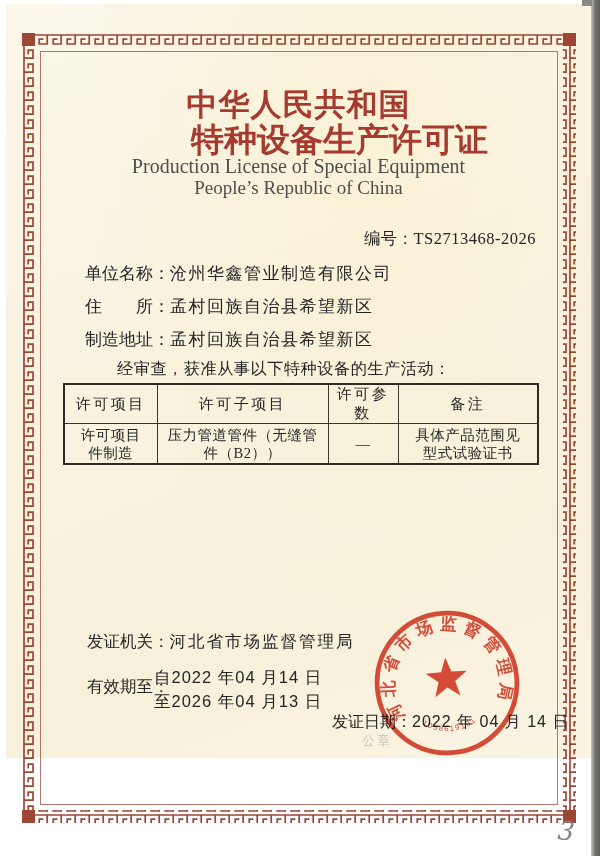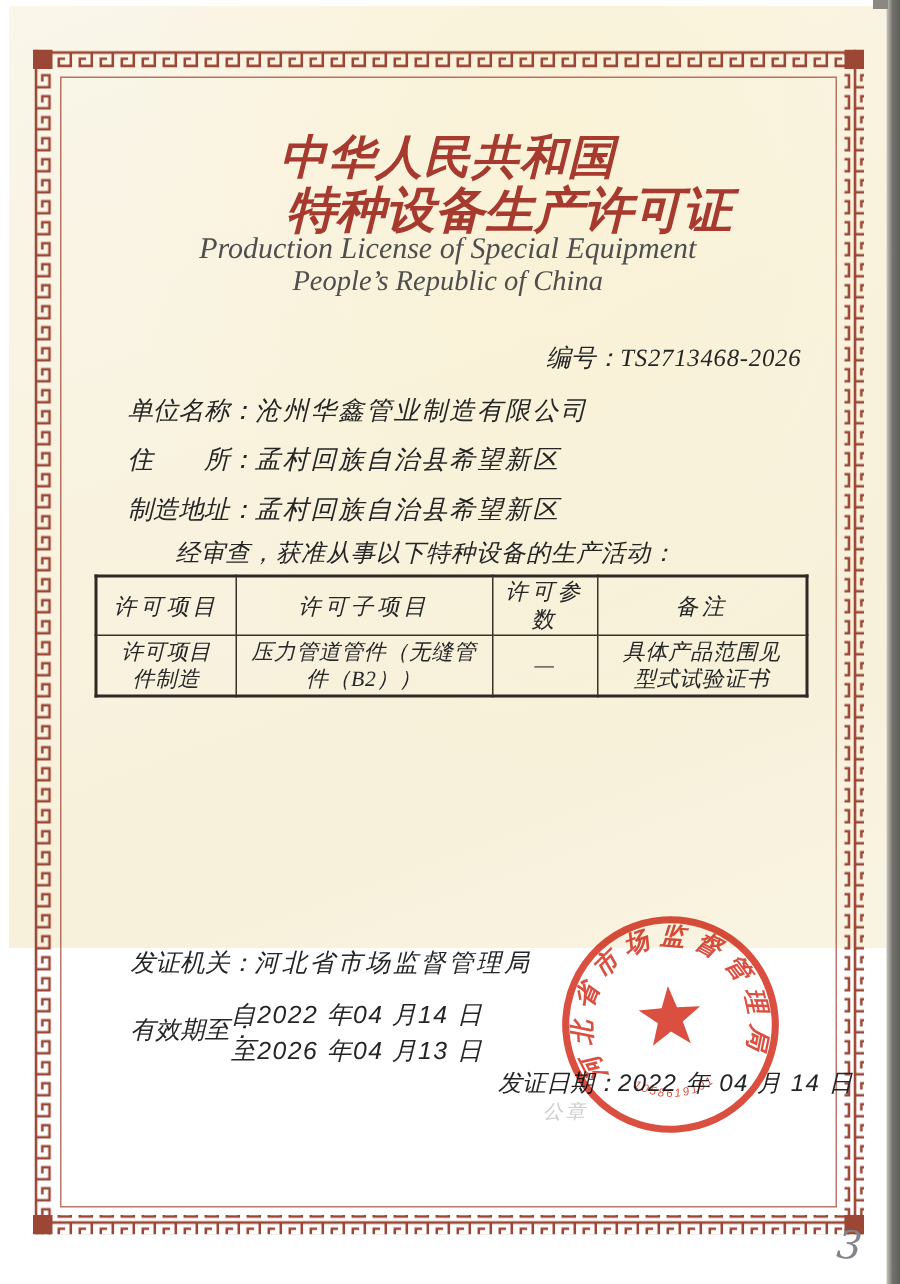--- a/index.html
+++ b/index.html
@@ -9,25 +9,24 @@
     font-family:"Liberation Serif","DejaVu Serif",serif;
   }
   .edge-right{
     position:absolute;right:0;top:0;width:9px;height:856px;
     background:linear-gradient(to right,#c9c6bc,#72716c 45%,#5f5e58);
   }
   .edge-corner{
     position:absolute;right:8px;top:0;width:10px;height:6px;background:#8a8981;
   }
   .paper{
-    position:absolute;left:6px;top:4px;width:585px;height:628px;
+    position:absolute;left:6px;top:4px;width:585px;height:754px;
     background:
       radial-gradient(ellipse at 62% 18%, rgba(250,242,213,.9), rgba(250,242,213,0) 55%),
       linear-gradient(160deg,#faf6e9 0%,#f8f2df 45%,#f7f1db 75%,#f9f3e2 100%);
-    font-style: italic;
   }
   .frame{position:absolute;left:16px;top:29px;}
   .title-cn1{
     position:absolute;left:0;top:80px;width:100%;text-align:center;
     font-size:31px;font-weight:bold;color:#a63a2e;letter-spacing:1px;
   }
   .title-cn2{
     position:absolute;left:0;top:114px;width:100%;text-align:center;
     font-size:33px;font-weight:bold;color:#a63a2e;padding-left:41px;
   }

